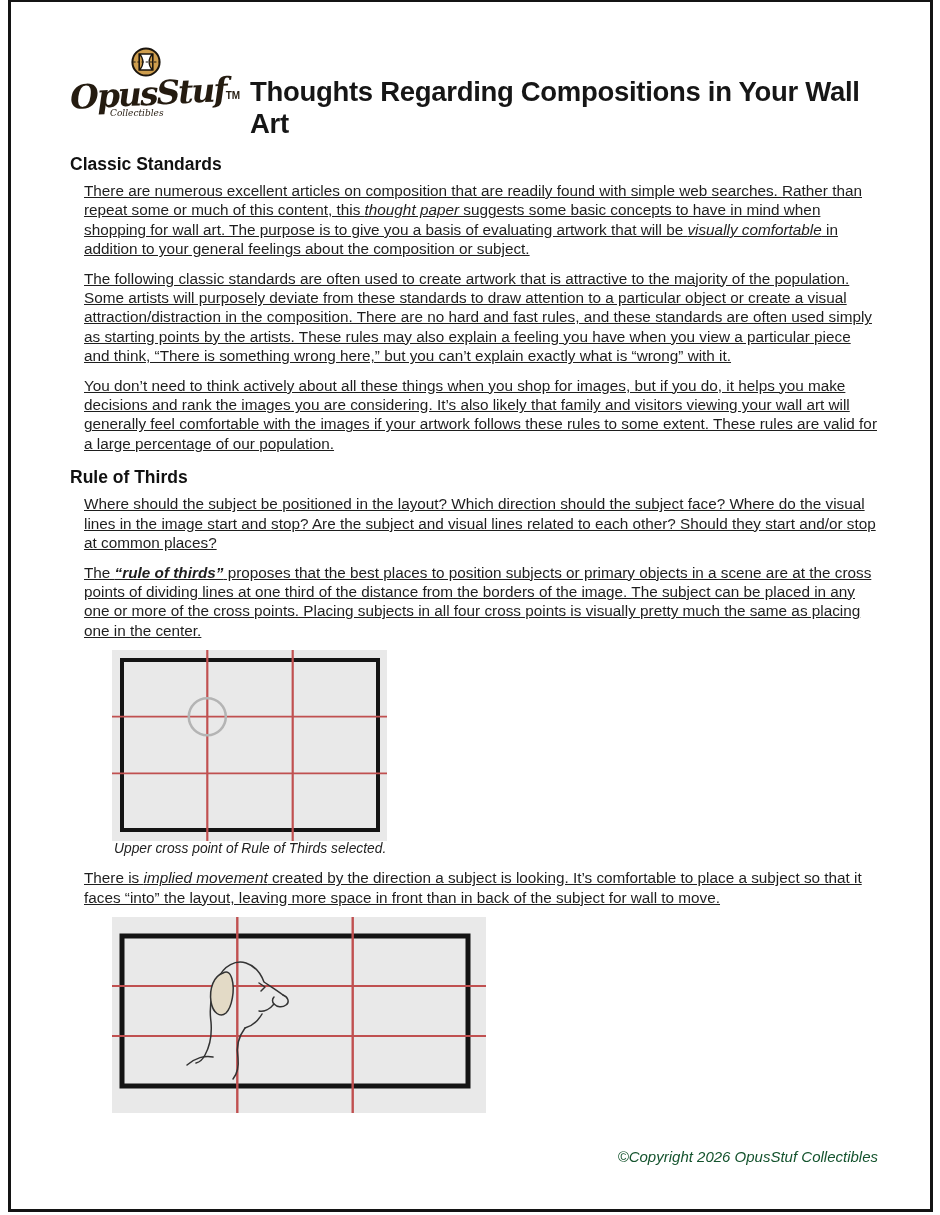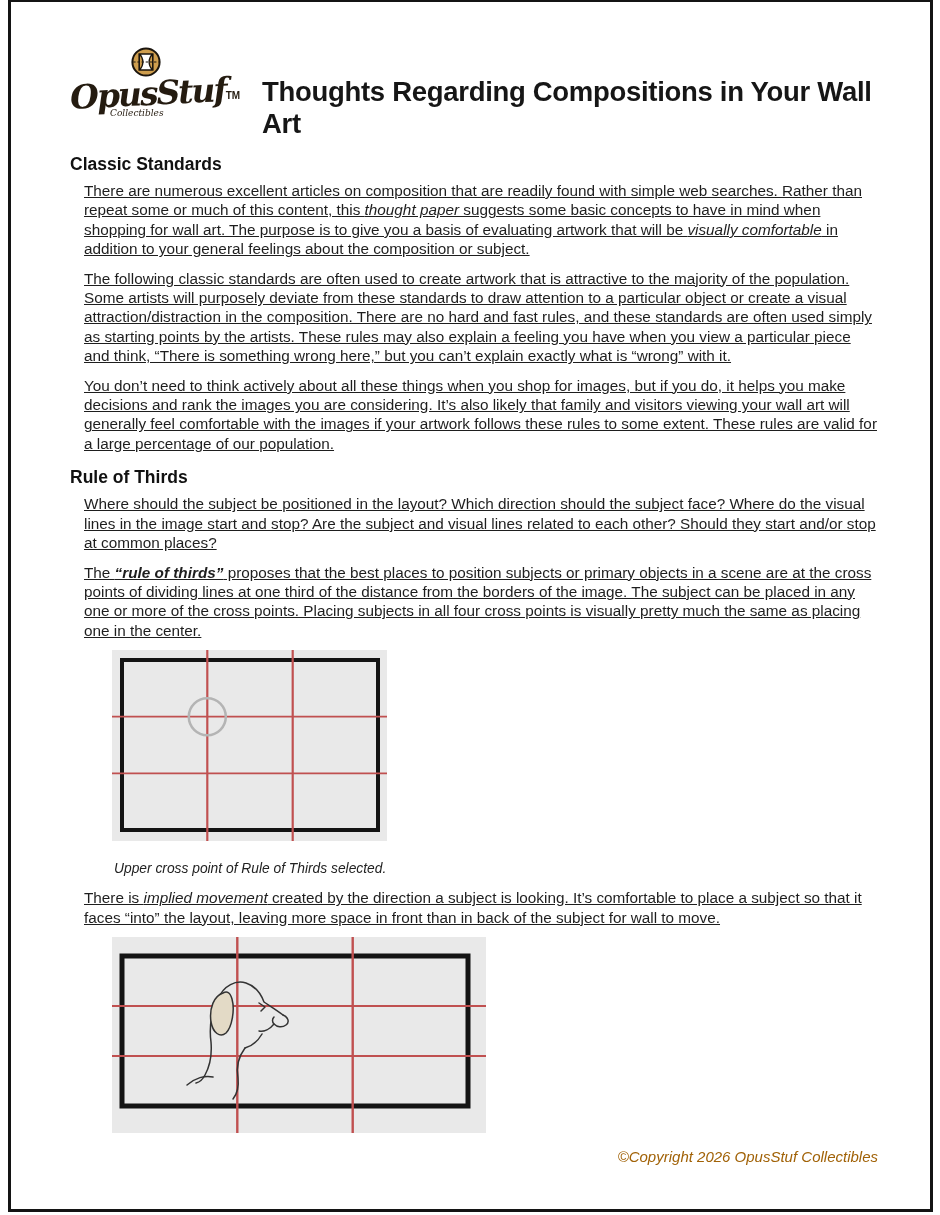--- a/index.html
+++ b/index.html
@@ -34,50 +34,50 @@
     font-size:33px;letter-spacing:-2px;color:#241b10;
     display:inline-block;transform:rotate(-3deg);
   }
   .tm{font-size:10px;font-weight:700;color:#241b10;vertical-align:6px;margin-left:0;font-style:normal;}
   .collectibles{
     position:absolute;left:40px;top:64px;
     font-family:"DejaVu Serif",serif;font-style:italic;font-size:9px;color:#2a2015;
   }
   .page-title{
     font-size:27.5px;font-weight:700;letter-spacing:-0.3px;
-    margin-top:32px;margin-left:14px;color:#161616;
+    margin-top:32px;margin-left:2px;color:#161616;
   }
   
   .section-heading{font-size:17.5px;font-weight:700;margin:14px 0 6px 0;color:#111;}
   .para{
     font-size:15.3px;line-height:19.4px;padding-left:14px;margin-bottom:10px;
     max-width:812px;color:#1e1e1e;text-decoration:underline;
   }
   .seg-i{font-style:italic;}
   .seg-bi{font-style:italic;font-weight:700;}
   
   .figure{margin-left:42px;margin-top:8px;}
   .figure svg{display:block;}
   .fig-caption{
     font-style:italic;font-size:13.8px;color:#222;
-    margin:20px 0 12px 44px;
+    margin:0 0 12px 44px;
   }
   .diagram-bg{fill:var(--diagram-bg);}
   .black-rect{fill:none;stroke:var(--frame-black);}
   .red-line{stroke:var(--grid-red);}
   .circle-marker{fill:none;stroke:var(--circle-gray);stroke-width:2.5;}
   .dog-line{fill:none;stroke:#333;stroke-width:1.5;stroke-linecap:round;stroke-linejoin:round;}
   .dog-ear{fill:#e3dac6;stroke:#333;stroke-width:1.5;}
   .coin-rim{fill:var(--coin-gold);stroke:#1b150e;stroke-width:2.5;}
   .coin-glass{fill:#ffffff;stroke:#1b150e;stroke-width:1.6;}
   .coin-dash{stroke:#1b150e;stroke-width:1.4;stroke-dasharray:3 2.2;}
   
   .copyright{
     position:absolute;right:62px;bottom:50px;
-    font-style:italic;font-size:15px;color:#a16207;
+    font-style:italic;font-size:15px;color:#14532d;
   }
 </style>
 </head>
 <body>
 
 <div class="page-frame"></div>
 
 <div class="content">
 
   <div class="header">

